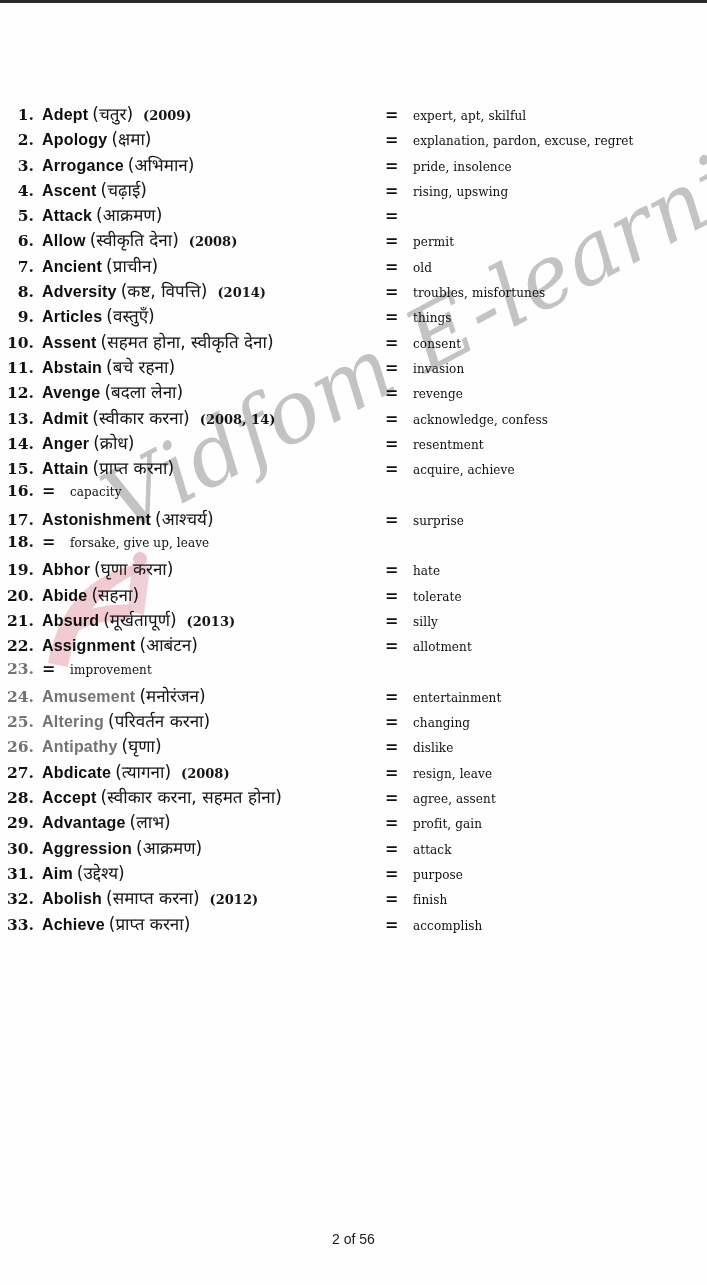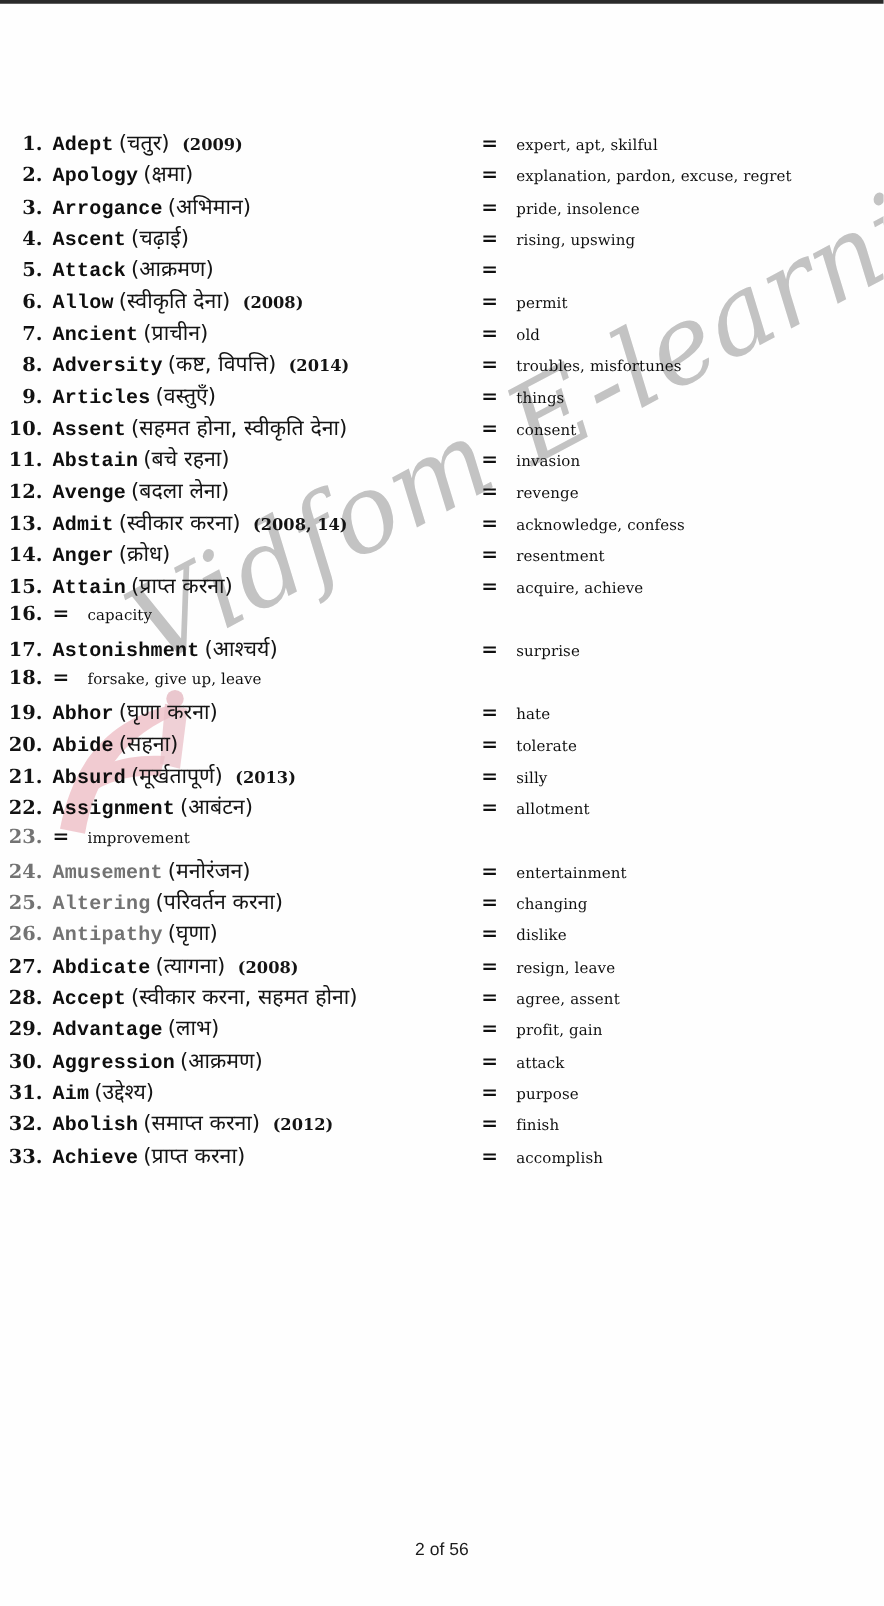--- a/index.html
+++ b/index.html
@@ -76,21 +76,21 @@
     font-size: 15.5px;
     color: #121212;
     flex: none;
   }
   .term-cell {
     width: 343px;
     flex: none;
     overflow: hidden;
   }
   .word {
-    font-family: Liberation Mono, monospace;
+    font-family: Liberation Sans, sans-serif;
     font-weight: bold;
     font-size: 16px;
     color: #0e0e0e;
     letter-spacing: .2px;
     text-align: center;
   }
   .hindi {
     font-family: "DejaVu Sans", sans-serif;
     font-size: 17px;
     color: #141414;

